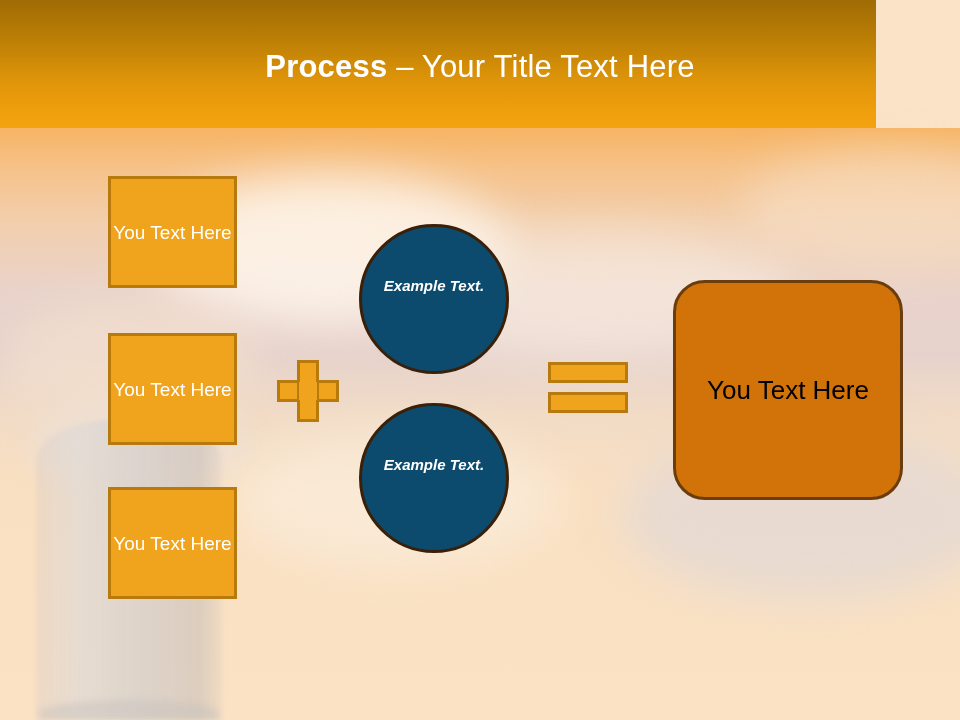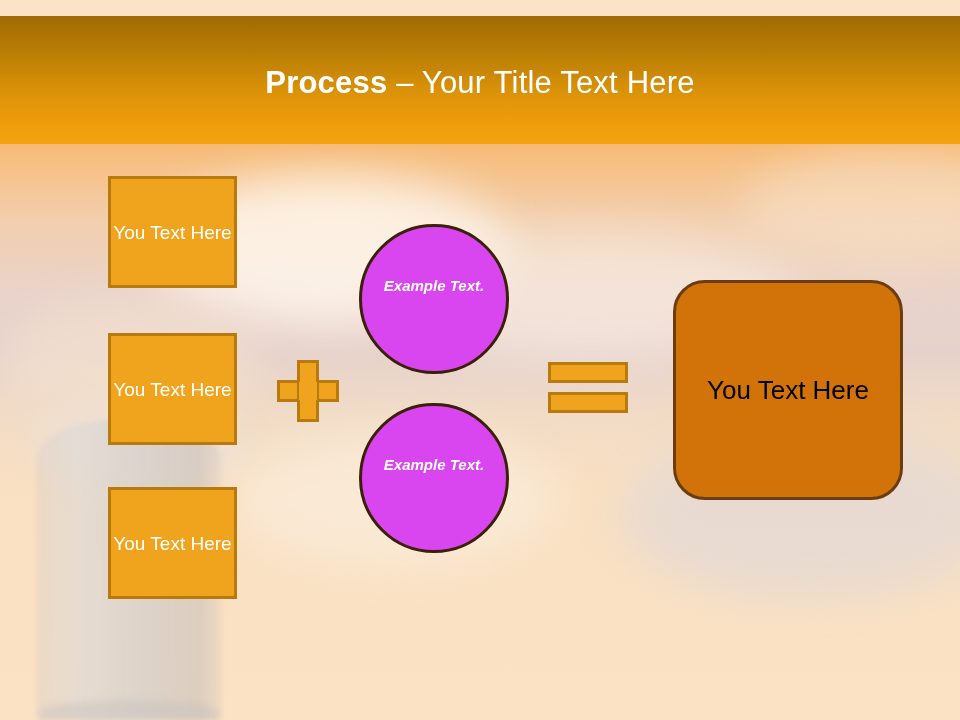--- a/index.html
+++ b/index.html
@@ -114,22 +114,22 @@
     height: 90px;
     background: rgba(235,226,220,0.55);
     border-radius: 50%;
     filter: blur(14px);
   }
 
   
   .header {
     position: absolute;
     left: 0;
-    top: 16px;
-    width: 960px;
+    top: 0;
+    width: 876px;
     height: 128px;
     background: linear-gradient(to bottom, #a06b05 0%, #bb7e05 30%, #de9409 62%, #f09f0d 88%, #f2a30f 100%);
   }
 
   .header-title {
     position: absolute;
     left: 0;
     top: 48px;
     width: 960px;
     text-align: center;
@@ -187,21 +187,21 @@
   }
 
   
   .circle {
     position: absolute;
     left: 359px;
     width: 150px;
     height: 150px;
     box-sizing: border-box;
     border-radius: 50%;
-    background: #d946ef;
+    background: #0c4a6e;
     border: 3px solid #3a2009;
     color: #ffffff;
     font-size: 15px;
     line-height: 22px;
     font-weight: bold;
     font-style: italic;
     display: flex;
     align-items: center;
     justify-content: center;
     text-align: center;

